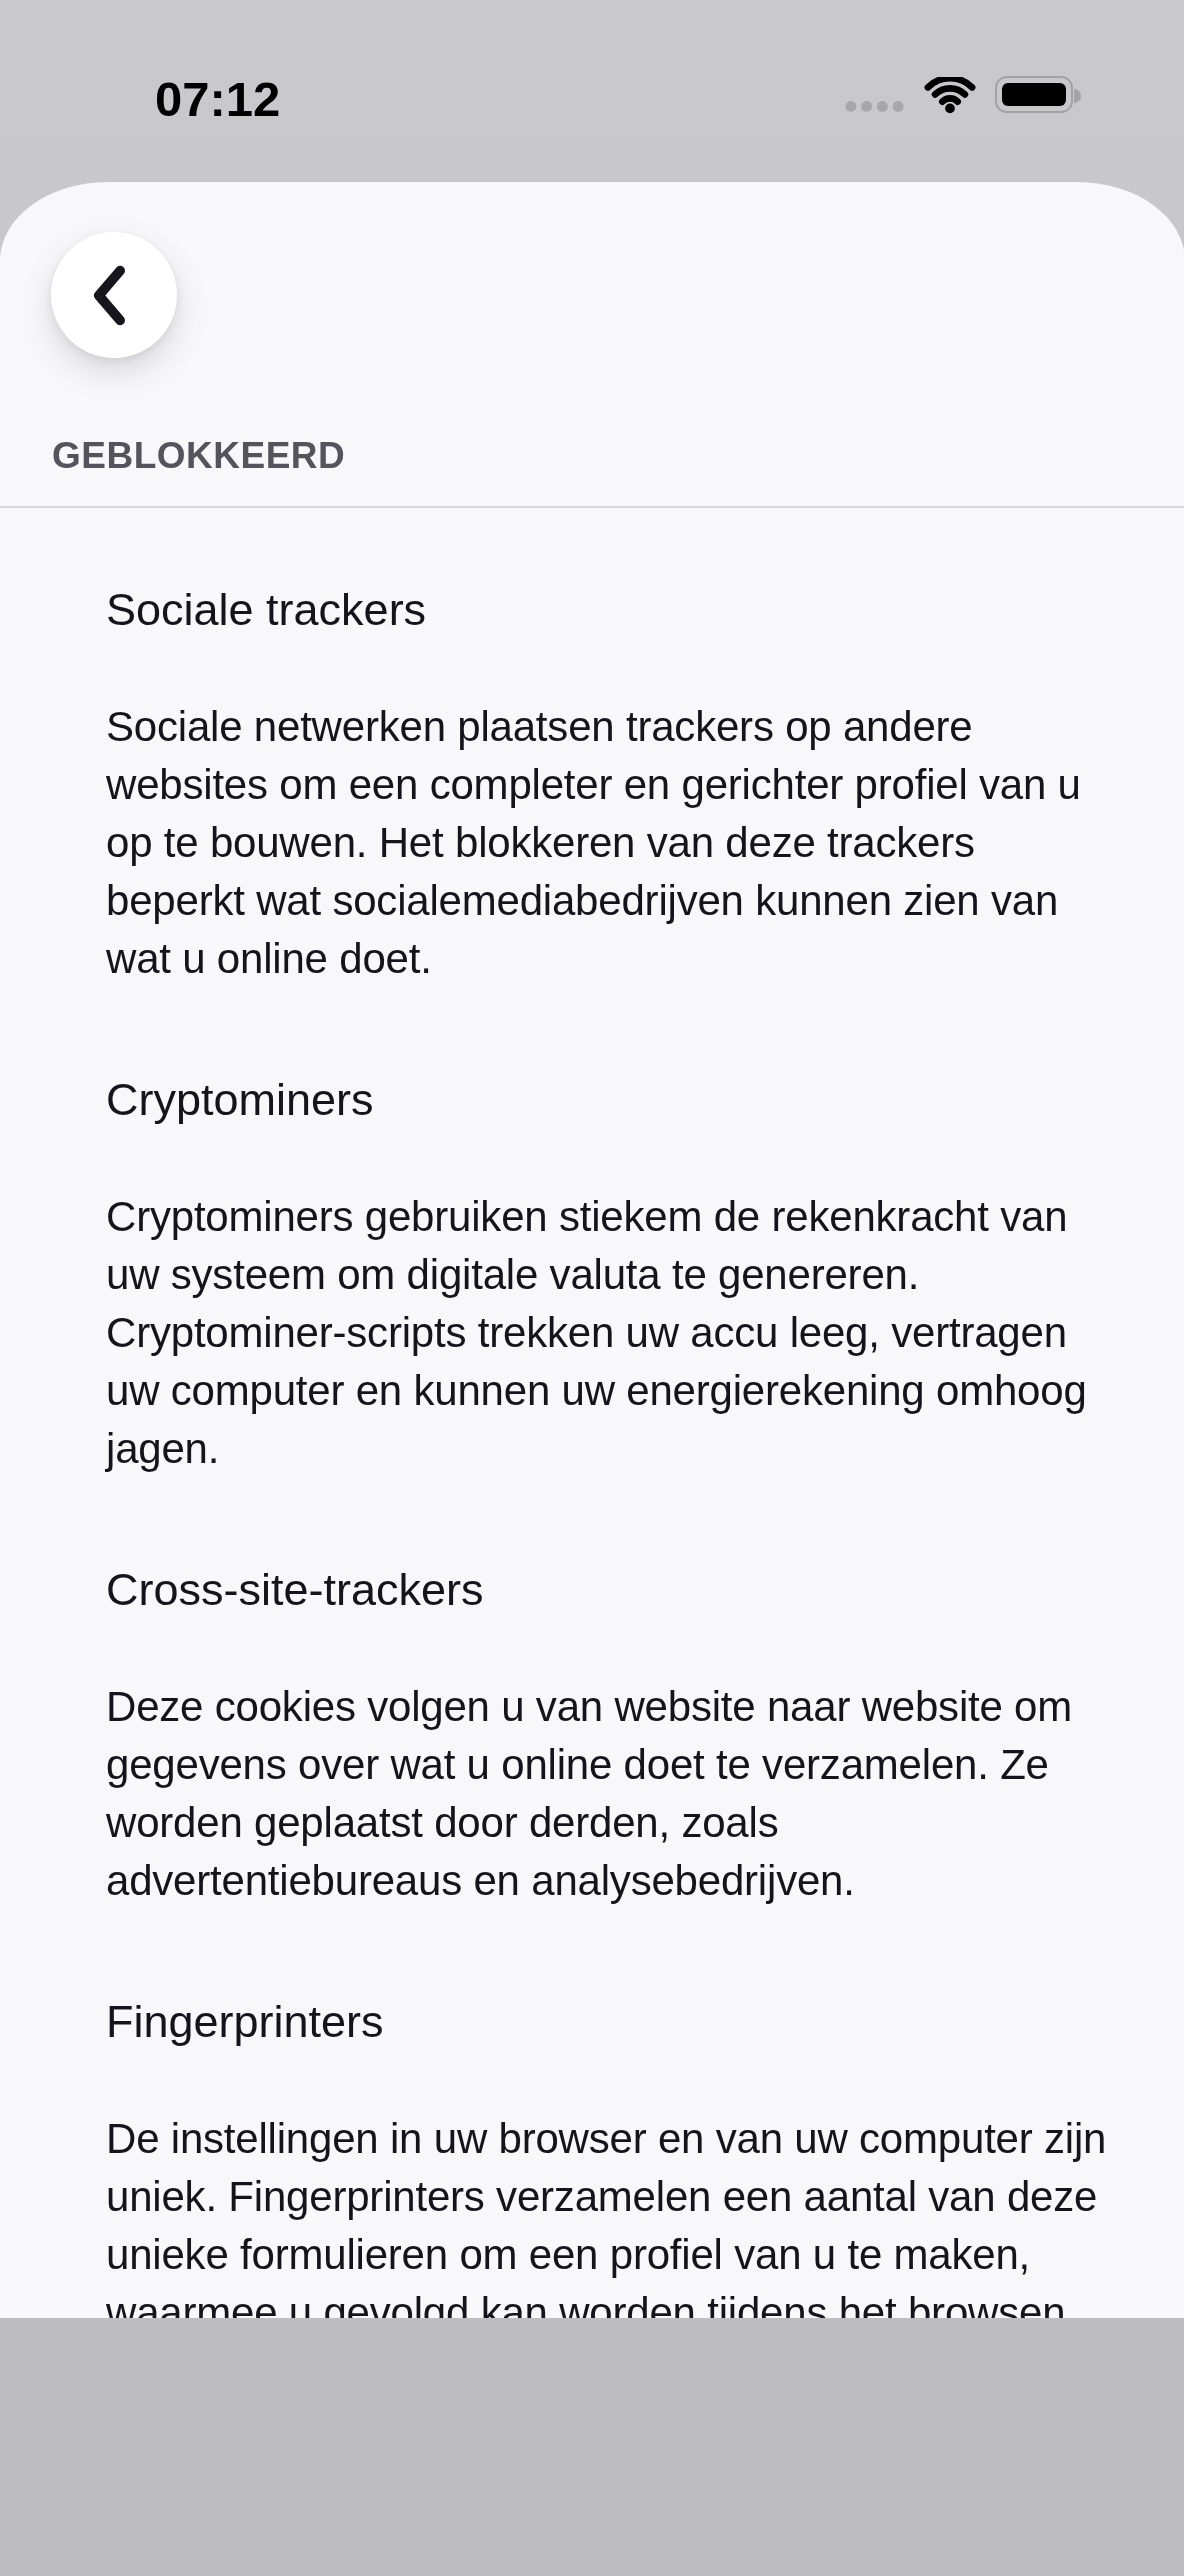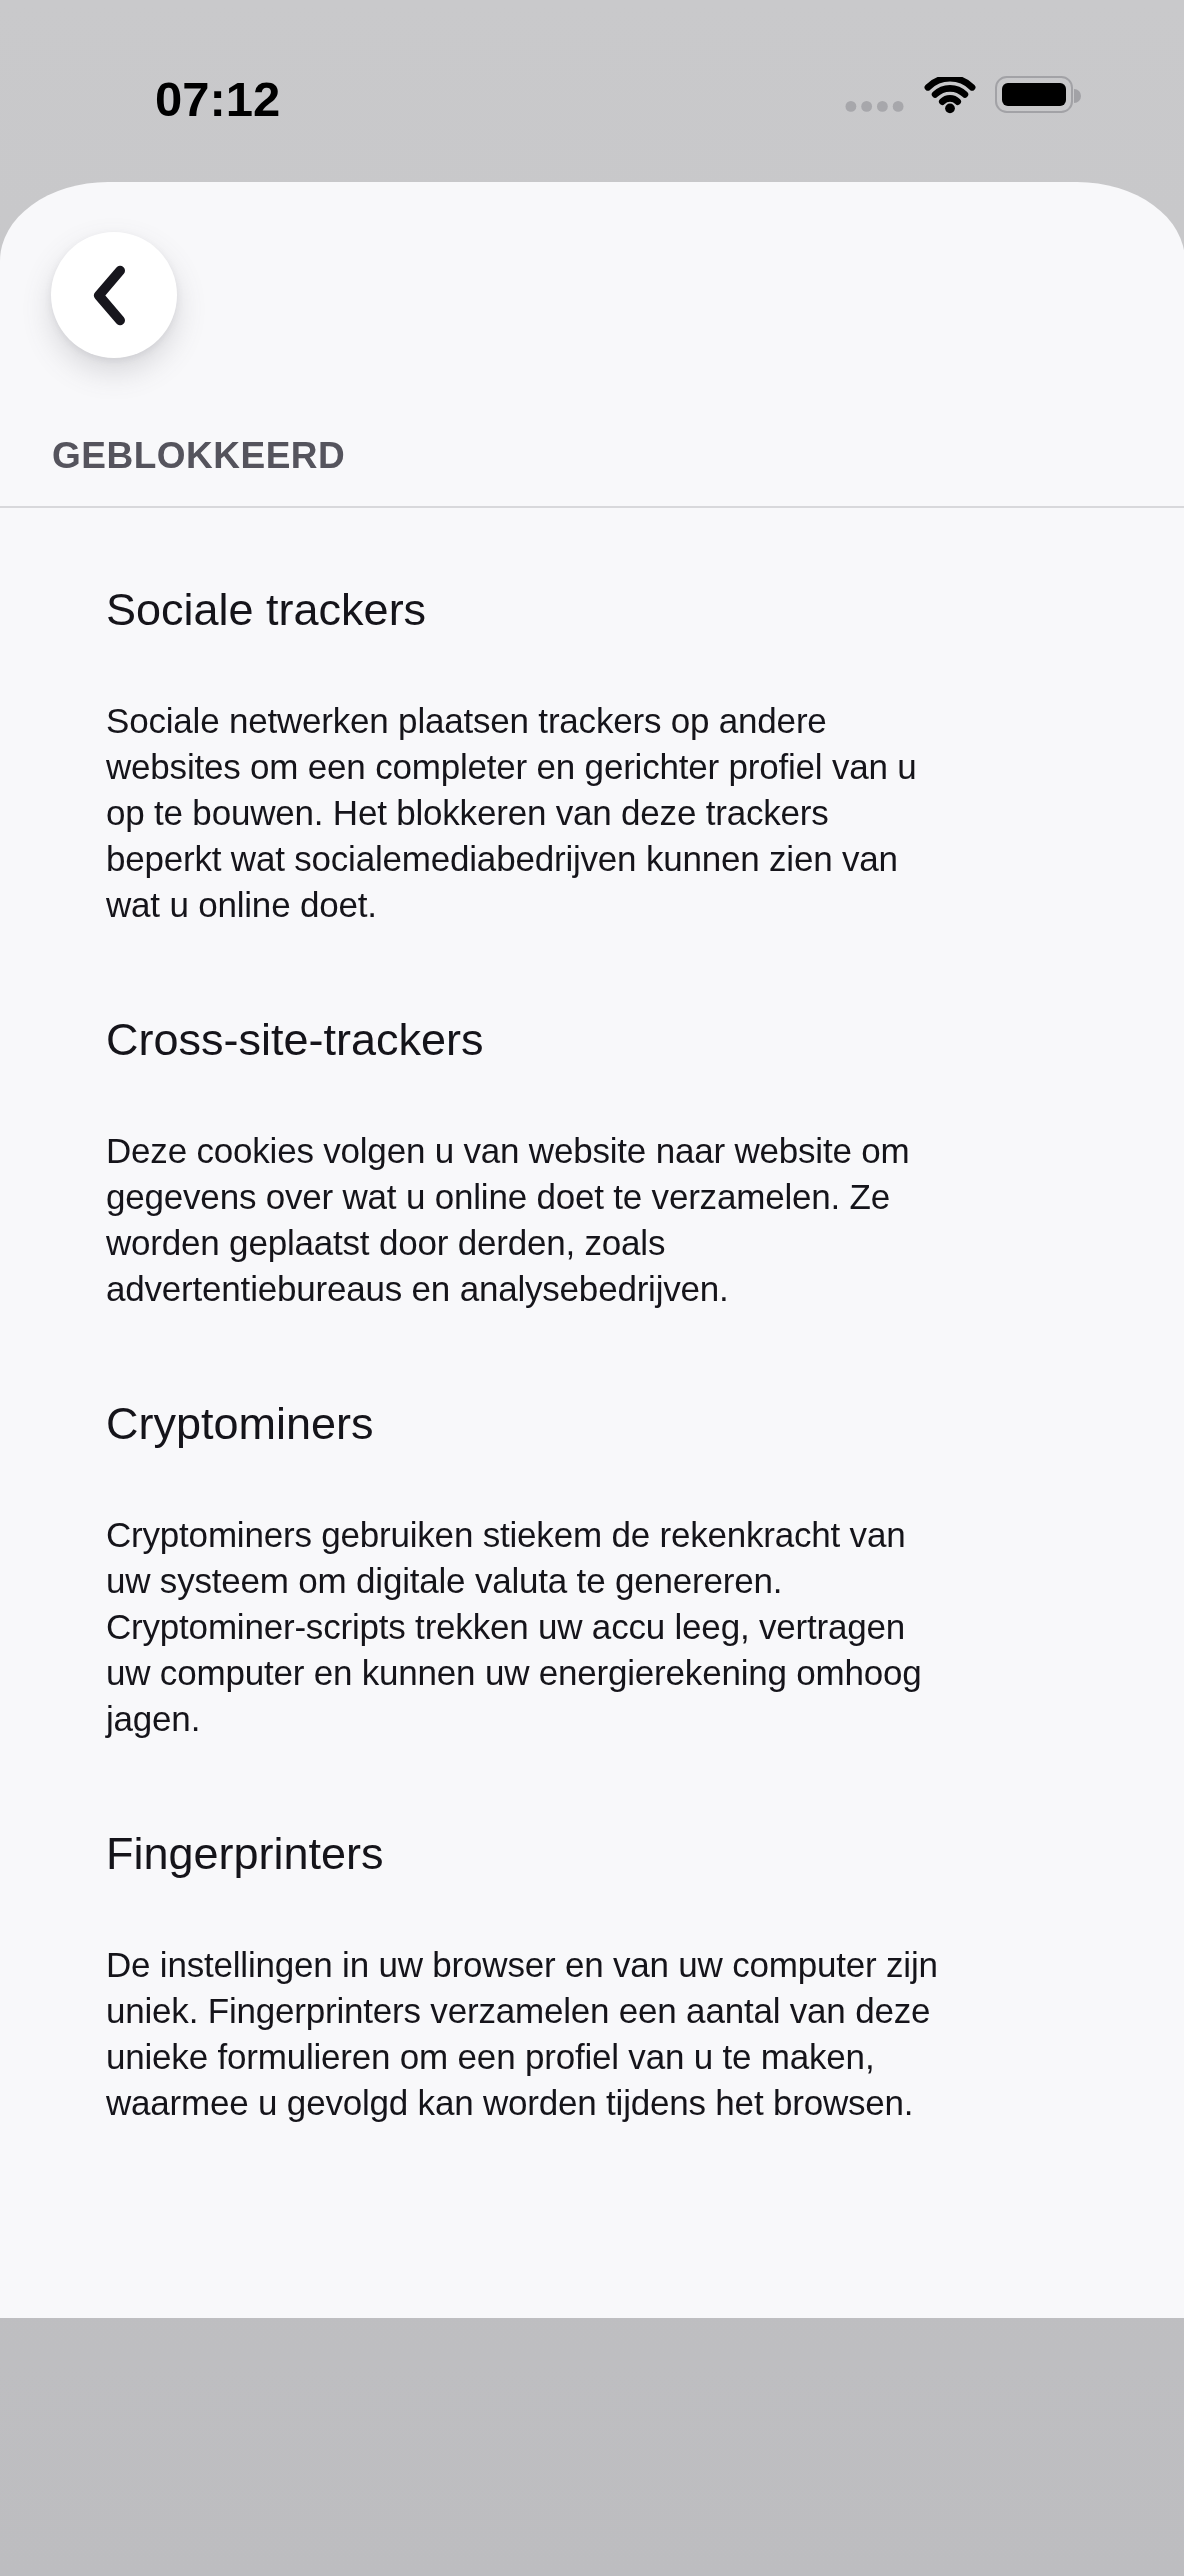--- a/index.html
+++ b/index.html
@@ -51,21 +51,21 @@
   .content {
     position:absolute; top:325px; left:0; right:0; bottom:0;
     overflow:hidden; padding:16px 35px 0 106px; box-sizing:border-box;
   }
   .section h2 {
     font-size:45px; line-height:55px; font-weight:400; color:#15141a;
     margin:84px 0 61px 0; letter-spacing:0;
   }
   .section:first-child h2 { margin-top:59px; }
   .section p {
-    font-size:35px; line-height:46px; font-weight:400; color:#15141a;
+    font-size:42px; line-height:58px; font-weight:400; color:#15141a;
     margin:0; white-space:pre-line; letter-spacing:-0.2px;
   }
 </style>
 </head>
 <body>
 
 <div class="status-bar">
   <div class="status-time">07:12</div>
 
   <svg class="signal-dots" width="61" height="12.8" viewBox="0 0 62 13">
@@ -105,34 +105,34 @@
     <div class="section">
       <h2>Sociale trackers</h2>
       <p>Sociale netwerken plaatsen trackers op andere
 websites om een completer en gerichter profiel van u
 op te bouwen. Het blokkeren van deze trackers
 beperkt wat socialemediabedrijven kunnen zien van
 wat u online doet.</p>
     </div>
 
     <div class="section">
-      <h2>Cross-site-trackers</h2>
-      <p>Deze cookies volgen u van website naar website om
-gegevens over wat u online doet te verzamelen. Ze
-worden geplaatst door derden, zoals
-advertentiebureaus en analysebedrijven.</p>
-    </div>
-
-    <div class="section">
       <h2>Cryptominers</h2>
       <p>Cryptominers gebruiken stiekem de rekenkracht van
 uw systeem om digitale valuta te genereren.
 Cryptominer-scripts trekken uw accu leeg, vertragen
 uw computer en kunnen uw energierekening omhoog
 jagen.</p>
+    </div>
+
+    <div class="section">
+      <h2>Cross-site-trackers</h2>
+      <p>Deze cookies volgen u van website naar website om
+gegevens over wat u online doet te verzamelen. Ze
+worden geplaatst door derden, zoals
+advertentiebureaus en analysebedrijven.</p>
     </div>
 
     <div class="section">
       <h2>Fingerprinters</h2>
       <p>De instellingen in uw browser en van uw computer zijn
 uniek. Fingerprinters verzamelen een aantal van deze
 unieke formulieren om een profiel van u te maken,
 waarmee u gevolgd kan worden tijdens het browsen.</p>
     </div>
 

